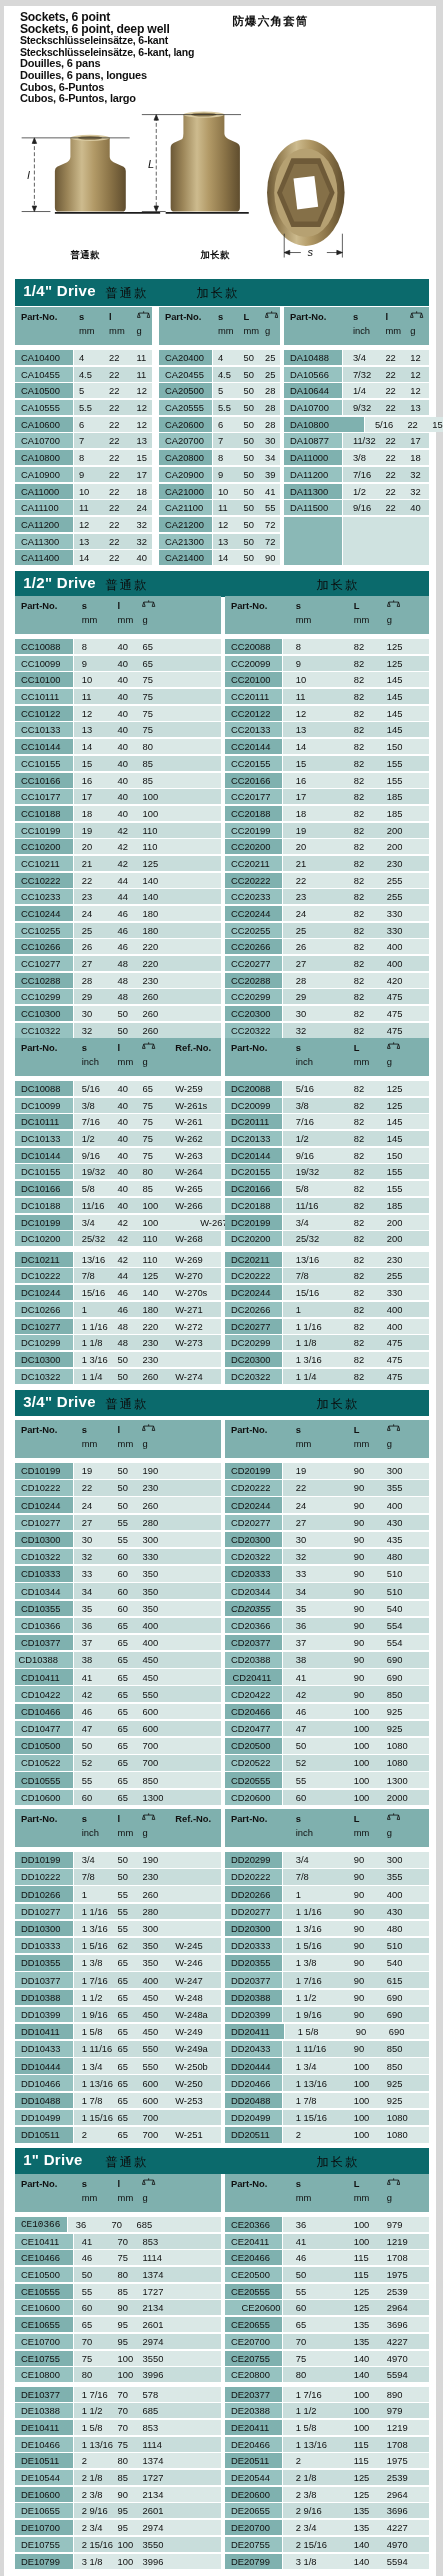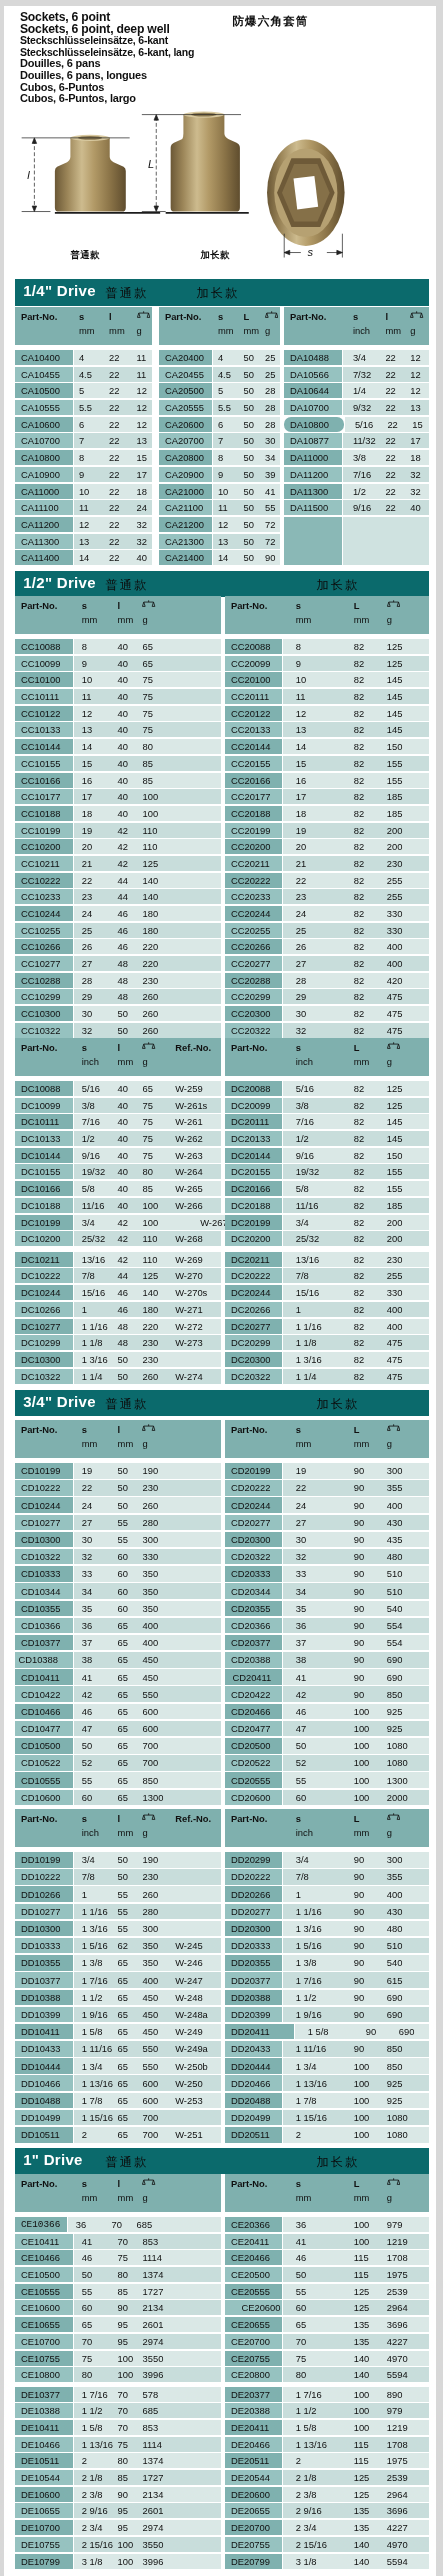--- a/index.html
+++ b/index.html
@@ -477,21 +477,21 @@
       </div>
       <div class="trow rb">
         <div class="cell part" style="width: 58px; padding-left: 5.5px;">DA10700</div>
         <div class="vals">
           <div class="cell c-s" style="width: 33px; padding-left: 9.4px;">9/32</div>
           <div class="cell c-len" style="width: 25.5px; padding-left: 8.9px;">22</div>
           <div class="cell c-g" style="flex: 1 1 0%; padding-left: 8.3px;">13</div>
         </div>
       </div>
       <div class="trow ra">
-        <div class="cell part" style="width: 60px; padding-left: 5.5px; border-radius: 7px;">DA10800</div>
+        <div class="cell part" style="width: 80px; padding-left: 5.5px;">DA10800</div>
         <div class="vals">
           <div class="cell c-s" style="width: 33px; padding-left: 9.4px;">5/16</div>
           <div class="cell c-len" style="width: 25.5px; padding-left: 8.9px;">22</div>
           <div class="cell c-g" style="flex: 1 1 0%; padding-left: 8.3px;">15</div>
         </div>
       </div>
       <div class="trow rb">
         <div class="cell part" style="width: 58px; padding-left: 5.5px;">DA10877</div>
         <div class="vals">
           <div class="cell c-s" style="width: 33px; padding-left: 9.4px;">11/32</div>
@@ -1645,21 +1645,21 @@
       </div>
       <div class="trow rb tall">
         <div class="cell part" style="width: 57px; padding-left: 5.5px;">CD20344</div>
         <div class="vals">
           <div class="cell c-s" style="width: 58px; padding-left: 12.2px;">34</div>
           <div class="cell c-len" style="width: 32px; padding-left: 12.2px;">90</div>
           <div class="cell c-g" style="flex: 1 1 0%; padding-left: 13.3px;">510</div>
         </div>
       </div>
       <div class="trow ra tall">
-        <div class="cell part" style="width: 57px; padding-left: 5.5px;">CD20355</div>
+        <div class="cell part" style="width: 57px; padding-left: 5.5px; font-style: italic;">CD20355</div>
         <div class="vals">
           <div class="cell c-s" style="width: 58px; padding-left: 12.2px;">35</div>
           <div class="cell c-len" style="width: 32px; padding-left: 12.2px;">90</div>
           <div class="cell c-g" style="flex: 1 1 0%; padding-left: 13.3px;">540</div>
         </div>
       </div>
       <div class="trow rb tall">
         <div class="cell part" style="width: 57px; padding-left: 5.5px;">CD20366</div>
         <div class="vals">
           <div class="cell c-s" style="width: 58px; padding-left: 12.2px;">36</div>
@@ -2026,21 +2026,21 @@
       </div>
       <div class="trow rb tall">
         <div class="cell part" style="width: 57px; padding-left: 5.5px;">DD20399</div>
         <div class="vals">
           <div class="cell c-s" style="width: 58px; padding-left: 12.2px;">1 9/16</div>
           <div class="cell c-len" style="width: 32px; padding-left: 12.2px;">90</div>
           <div class="cell c-g" style="flex: 1 1 0%; padding-left: 13.3px;">690</div>
         </div>
       </div>
       <div class="trow ra tall">
-        <div class="cell part" style="width: 69px; padding-left: 5.5px;">DD20411</div>
+        <div class="cell part" style="width: 59px; padding-left: 5.5px;">DD20411</div>
         <div class="vals">
           <div class="cell c-s" style="width: 58px; padding-left: 12.2px;">1 5/8</div>
           <div class="cell c-len" style="width: 32px; padding-left: 12.2px;">90</div>
           <div class="cell c-g" style="flex: 1 1 0%; padding-left: 13.3px;">690</div>
         </div>
       </div>
       <div class="trow rb tall">
         <div class="cell part" style="width: 57px; padding-left: 5.5px;">DD20433</div>
         <div class="vals">
           <div class="cell c-s" style="width: 58px; padding-left: 12.2px;">1 11/16</div>

